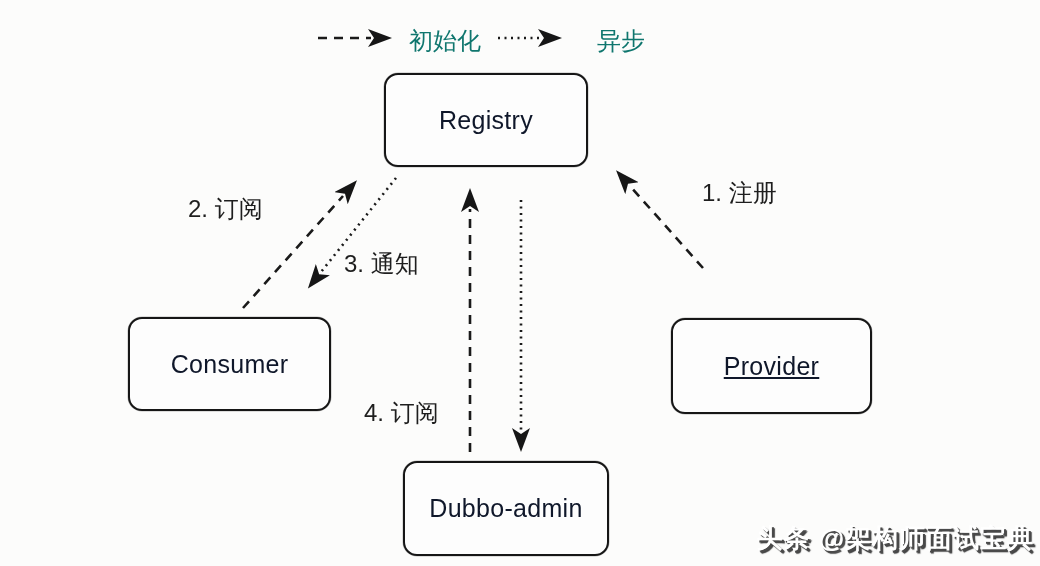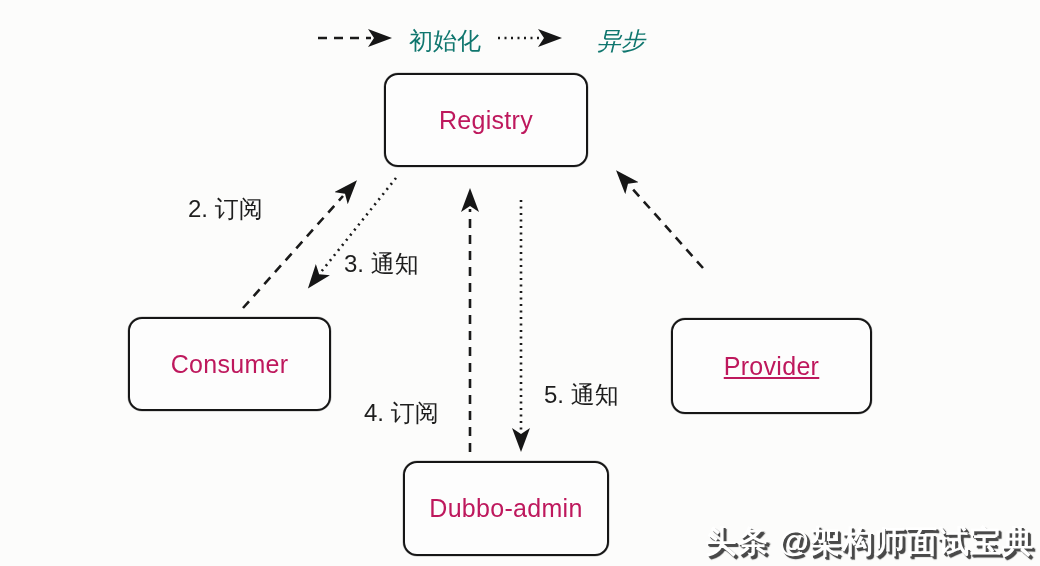--- a/index.html
+++ b/index.html
@@ -27,21 +27,21 @@
   .node {
     position: absolute;
     background: #fdfdfd;
     border: 2.5px solid #161616;
     border-radius: 14px;
     display: flex;
     align-items: center;
     justify-content: center;
     font-size: 25px;
     letter-spacing: 0.3px;
-    color: #be185d;
+    color: #0f172a;
     box-shadow: 0 0 0 0.5px rgba(0,0,0,0.25);
   }
   .node-registry   { left: 384px; top: 73px;  width: 200px; height: 90px; }
   .node-consumer   { left: 128px; top: 317px; width: 199px; height: 90px; }
   .node-provider   { left: 671px; top: 318px; width: 197px; height: 92px; text-decoration: underline; }
   .node-dubboadmin { left: 403px; top: 461px; width: 202px; height: 91px; justify-content: center; }
 
   .edge-label {
     position: absolute;
     font-size: 24px;
@@ -54,27 +54,27 @@
   .lbl-e4 { left: 364px; top: 373px; margin-top: 24px; }
   .lbl-e5 { left: 544px; top: 379px; }
 
   .legend-label {
     position: absolute;
     font-size: 24px;
     color: #0f766e;
     white-space: nowrap;
   }
   .lbl-legend-init  { left: 409px; top: 25px; }
-  .lbl-legend-async { left: 597px; top: 25px; font-style: italic; }
+  .lbl-legend-async { left: 597px; top: 25px; }
 
   .watermark {
     position: absolute;
     right: 6px;
     top: 521px;
-    font-size: 31px;
+    font-size: 26px;
     font-weight: bold;
     letter-spacing: 1px;
     color: #ffffff;
     text-shadow: 2px 2px 0 #4a4a4a, 3px 3px 1px #3f3f3f;
     white-space: nowrap;
   }
 </style>
 </head>
 <body>
 
@@ -110,20 +110,20 @@
   <div class="node node-consumer">
     <span>Consumer</span>
   </div>
   <div class="node node-provider">
     <span>Provider</span>
   </div>
   <div class="node node-dubboadmin">
     <span>Dubbo-admin</span>
   </div>
 
+  <div class="edge-label lbl-e1">1. 注册</div>
   <div class="edge-label lbl-e2">2. 订阅</div>
   <div class="edge-label lbl-e3">3. 通知</div>
   <div class="edge-label lbl-e4">4. 订阅</div>
-  <div class="edge-label lbl-e5">5. 通知</div>
 
   <div class="watermark">头条 @架构师面试宝典</div>
 
 </div>
 
 </body></html>

